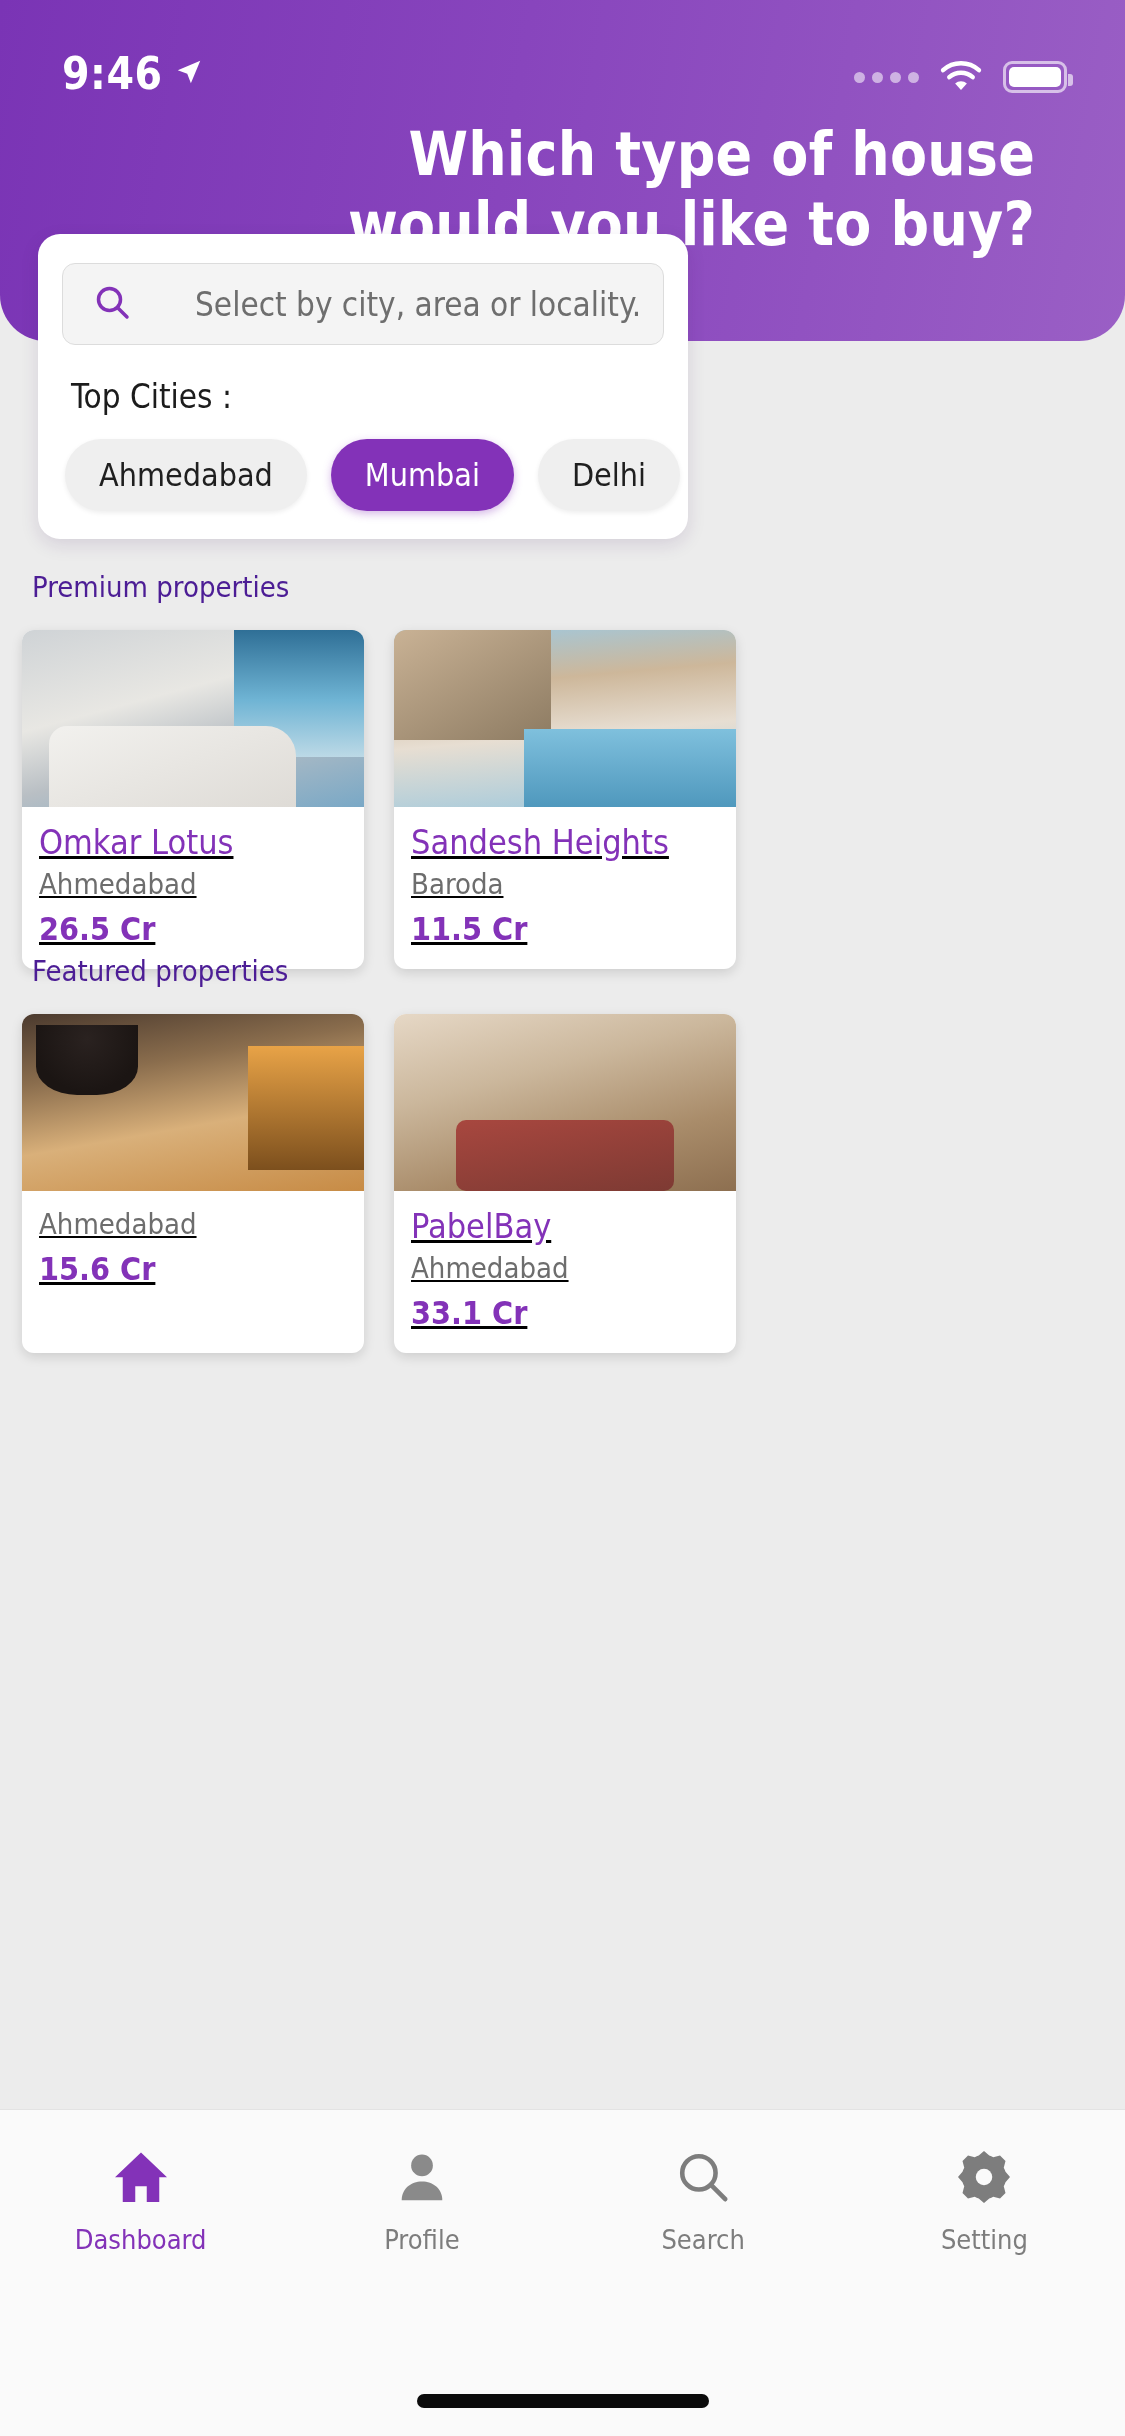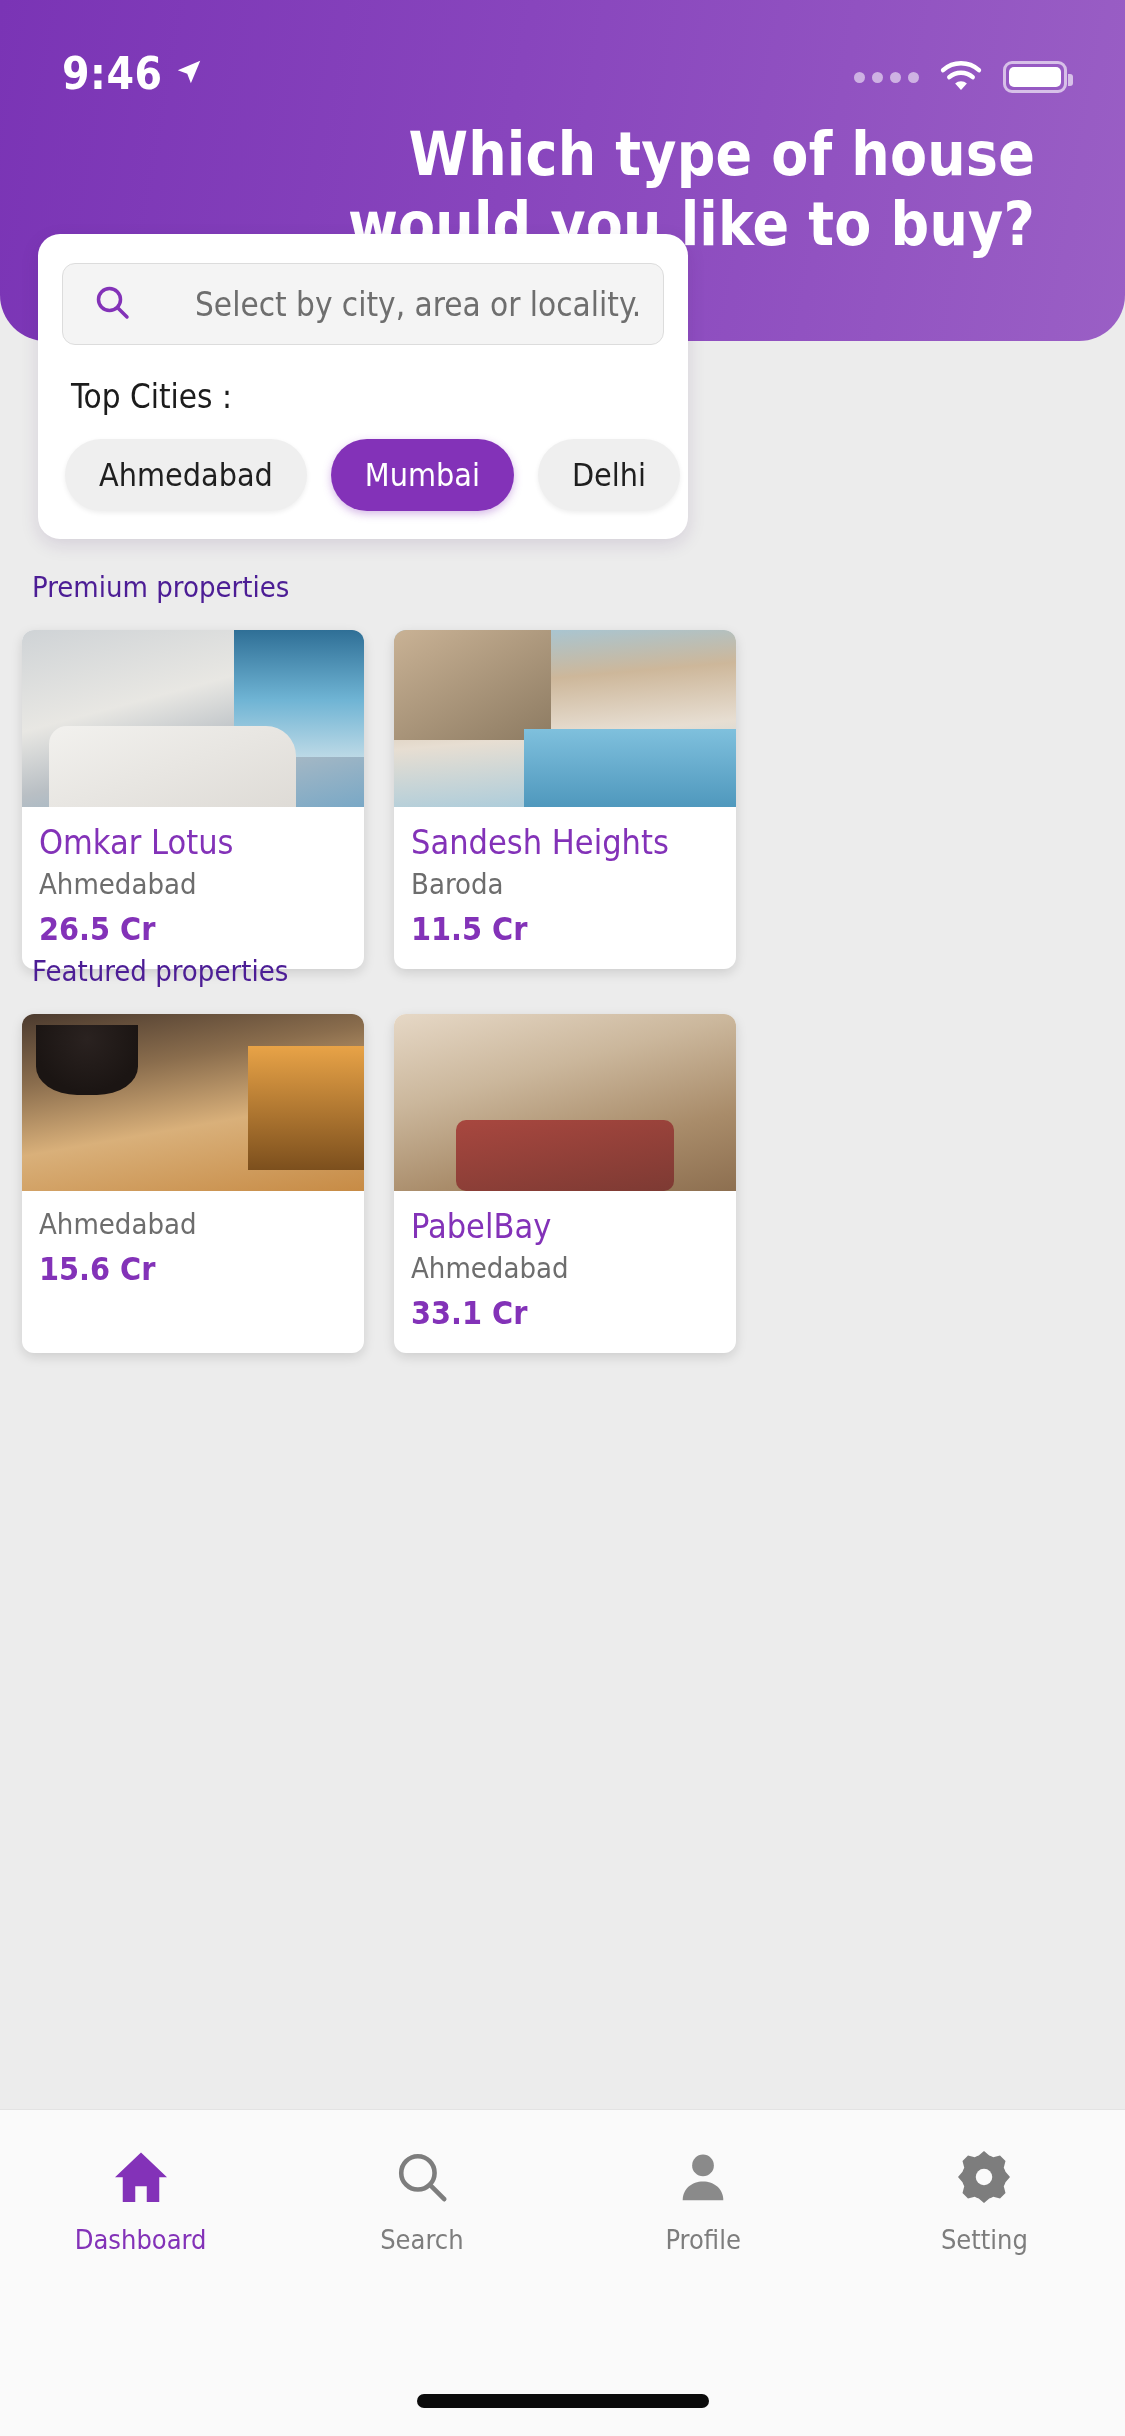--- a/index.html
+++ b/index.html
@@ -78,21 +78,21 @@
 
   .rail { position:absolute; left:0; width:1125px; display:flex; gap:30px; padding-left:22px; }
   .rail1 { top:630px; }
   .rail2 { top:1014px; }
 
   .pcard {
     width:342px; flex:none; background:#fff; border-radius:12px;
     box-shadow:0 4px 12px rgba(0,0,0,.13); overflow:hidden;
   }
   .pimg { width:100%; height:177px; position:relative; overflow:hidden; }
-  .pbody { padding:18px 17px 24px 17px; }
+  .pbody { padding:18px 17px 24px 17px;text-decoration:underline; }
   .pname { font-size:34px; color:#8332b8; line-height:1.05; margin-bottom:8px; white-space:nowrap; }
   .pcity { font-size:29px; color:#6d6d6d; line-height:1.05; margin-bottom:14px; }
   .pprice { font-size:32px; color:#8332b8; font-weight:700; line-height:1; }
 
   
   .ph-a { background:linear-gradient(165deg,#cfd3d6 0%,#e8e7e3 38%,#b9bfc4 62%,#79a8c6 100%); }
   .ph-a::before { content:""; position:absolute; right:0; top:0; width:38%; height:72%;
     background:linear-gradient(180deg,#2f6f96 0%,#6fb4d4 55%,#bcd9e6 100%); }
   .ph-a::after { content:""; position:absolute; left:8%; bottom:0; width:72%; height:46%;
     background:linear-gradient(160deg,#f2f1ee 0%,#dedbd6 100%); border-radius:18px 30px 0 0; }
@@ -245,35 +245,35 @@
         <svg width="62" height="60" viewBox="0 0 24 24">
           <path d="M12 2.2 1.6 12.1h3.1V22h5.0v-6.3h4.6V22h5.0v-9.9h3.1z" fill="#8332b8"></path>
         </svg>
       </span>
       <span class="navlabel">Dashboard</span>
     </div>
 
     <div class="navitem">
       <span class="navicon">
         <svg width="58" height="58" viewBox="0 0 24 24">
+          <circle cx="12" cy="7.2" r="4.5" fill="#8a8a8a"></circle>
+          <path d="M3.6 21.6c0-4.7 3.8-7.7 8.4-7.7s8.4 3 8.4 7.7z" fill="#8a8a8a"></path>
+        </svg>
+      </span>
+      <span class="navlabel">Profile</span>
+    </div>
+
+    <div class="navitem">
+      <span class="navicon">
+        <svg width="58" height="58" viewBox="0 0 24 24">
           <circle cx="10.3" cy="10.3" r="6.9" stroke="#7d7d7d" stroke-width="1.9" fill="none"></circle>
           <line x1="15.3" y1="15.3" x2="21.2" y2="21.2" stroke="#7d7d7d" stroke-width="1.9" stroke-linecap="round"></line>
         </svg>
       </span>
       <span class="navlabel">Search</span>
-    </div>
-
-    <div class="navitem">
-      <span class="navicon">
-        <svg width="58" height="58" viewBox="0 0 24 24">
-          <circle cx="12" cy="7.2" r="4.5" fill="#8a8a8a"></circle>
-          <path d="M3.6 21.6c0-4.7 3.8-7.7 8.4-7.7s8.4 3 8.4 7.7z" fill="#8a8a8a"></path>
-        </svg>
-      </span>
-      <span class="navlabel">Profile</span>
     </div>
 
     <div class="navitem">
       <span class="navicon">
         <svg width="60" height="60" viewBox="0 0 24 24">
           <path fill="#7d7d7d" d="M12 1.6 9.9 3.4a8.6 8.6 0 0 0-1.6.7L5.6 3.4 3.4 5.6l.7 2.7a8.6 8.6 0 0 0-.7 1.6L1.6 12l1.8 2.1c.2.6.4 1.1.7 1.6l-.7 2.7 2.2 2.2 2.7-.7c.5.3 1 .5 1.6.7L12 22.4l2.1-1.8c.6-.2 1.1-.4 1.6-.7l2.7.7 2.2-2.2-.7-2.7c.3-.5.5-1 .7-1.6l1.8-2.1-1.8-2.1a8.6 8.6 0 0 0-.7-1.6l.7-2.7-2.2-2.2-2.7.7a8.6 8.6 0 0 0-1.6-.7z"></path>
           <circle cx="12" cy="12" r="3.3" fill="#fafafa"></circle>
         </svg>
       </span>
       <span class="navlabel">Setting</span>

